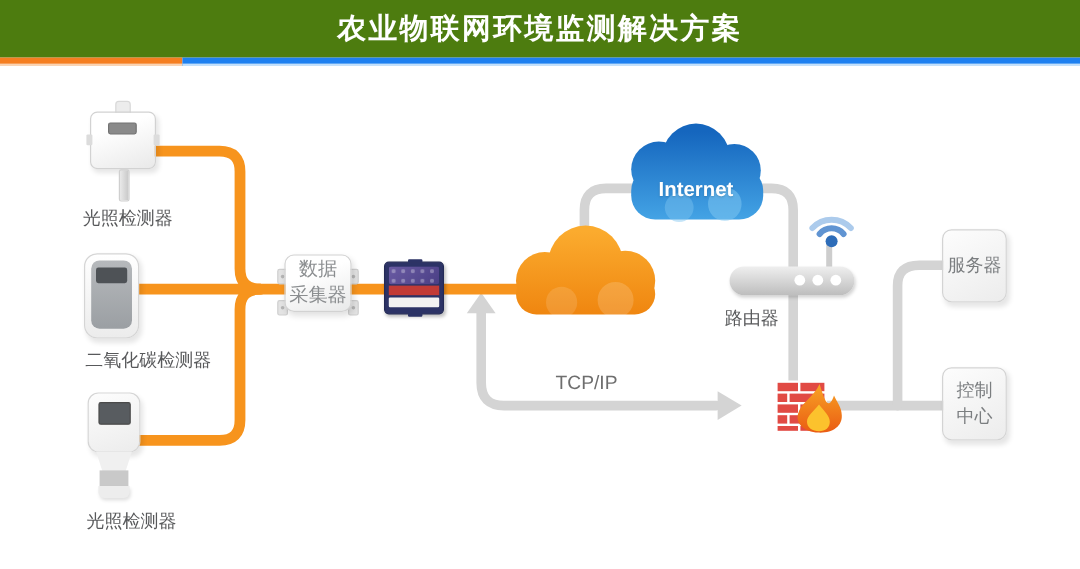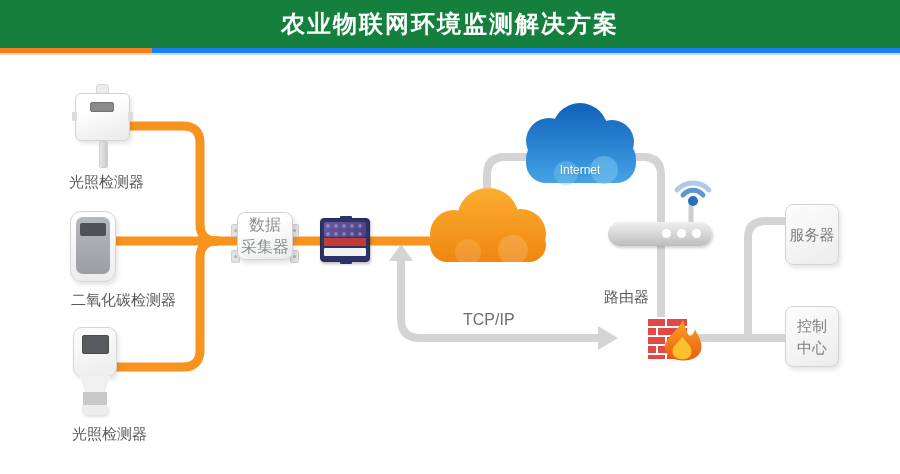--- a/index.html
+++ b/index.html
@@ -1,39 +1,39 @@
 <!DOCTYPE html>
 <html><head>
 <meta charset="utf-8">
 <style>
   * { margin:0; padding:0; box-sizing:border-box; }
   html,body { background:#fff; }
   body { font-family:"Liberation Sans","DejaVu Sans",sans-serif; }
   .stage { position:relative; width:900px; height:474px; background:#ffffff; overflow:hidden; }
 
   
-  .header { position:absolute; left:0; top:0; width:900px; height:48px; background:#15803d; z-index:5;
+  .header { position:absolute; left:0; top:0; width:900px; height:48px; background:#4d7c0f; z-index:5;
             display:flex; align-items:center; justify-content:center; }
   .title { color:#ffffff; font-size:24px; font-weight:bold; letter-spacing:2px; }
   .stripe { position:absolute; left:0; top:48px; width:900px; height:9px; z-index:5; display:flex; }
   .stripe-orange { width:152px; height:7px; background:#F57E20; border-bottom:2px solid #FAD3B2; }
   .stripe-blue { flex:1; height:7px; background:#1E80F0; border-bottom:2px solid #C3E0FB; }
 
   
   .wires { position:absolute; left:0; top:0; z-index:1; }
   .gray   { stroke:#D4D4D4; stroke-width:8; fill:none; stroke-linecap:round; }
   .orange { stroke:#F7941D; stroke-width:9; fill:none; stroke-linecap:round; }
 
   
   .lbl { position:absolute; color:#58595B; font-size:15px; z-index:3; white-space:nowrap; }
   .lbl-tcp { position:absolute; color:#6E6E6E; font-size:16px; z-index:3; }
   .cloud-label { position:absolute; color:#ffffff; text-align:center; z-index:3;
                  text-shadow:0 1px 2px rgba(0,0,0,0.18); white-space:nowrap; }
   .cloud-label.gsm { left:427px; top:228px; width:122px; font-size:16px; font-weight:bold; }
-  .cloud-label.internet { left:528px; top:163px; width:104px; font-size:12px; font-weight:normal; }
+  .cloud-label.internet { left:528px; top:148px; width:104px; font-size:17px; font-weight:bold; }
 
   
   .dev { position:absolute; z-index:2; }
 
   
   .s1 { left:75px; top:84px; width:55px; height:84px; }
   .s1-stub { position:absolute; left:21px; top:0; width:13px; height:12px; background:#ececec;
              border:1px solid #d8d8d8; border-radius:3px 3px 0 0; }
   .s1-body { position:absolute; left:0; top:9px; width:55px; height:48px;
              background:linear-gradient(160deg,#ffffff 30%,#e9e9e9); border:1px solid #d2d2d2;
@@ -91,21 +91,21 @@
   
   .router { left:608px; top:222px; width:104px; height:24px; border-radius:12px;
             background:linear-gradient(#efefef,#bdbdbd); box-shadow:1px 2px 3px rgba(0,0,0,0.18); }
   .router-dot { position:absolute; top:7px; width:9px; height:9px; border-radius:50%; background:#ffffff; }
 
   
   .endpoint { width:54px; height:61px; background:linear-gradient(150deg,#fdfdfd,#ececec);
               border:1px solid #d3d3d3; border-radius:8px; box-shadow:2px 3px 4px rgba(0,0,0,0.10);
               display:flex; flex-direction:column; align-items:center; justify-content:center;
               color:#7B7E80; font-size:15px; line-height:1.45; }
-  .server  { left:785px; top:204px; }
+  .server  { left:785px; top:191px; }
   .control { left:785px; top:306px; }
 </style>
 </head>
 <body>
 
 <div class="stage">
 
   <div class="header">
     <div class="title">农业物联网环境监测解决方案</div>
   </div>
@@ -244,21 +244,21 @@
     <div class="dtu-white"></div>
   </div>
 
   <div class="cloud-label internet">Internet</div>
 
   <div class="dev router">
     <div class="router-dot" style="left:54px;"></div>
     <div class="router-dot" style="left:69px;"></div>
     <div class="router-dot" style="left:84px;"></div>
   </div>
-  <div class="lbl" style="left:604px;top:256px;margin-top:32px;">路由器</div>
+  <div class="lbl" style="left:604px;top:256px;">路由器</div>
 
   <div class="lbl-tcp" style="left:463px;top:311px;">TCP/IP</div>
 
   <div class="dev endpoint server">
     <div>服务器</div>
   </div>
   <div class="dev endpoint control">
     <div>控制</div>
     <div>中心</div>
   </div>

